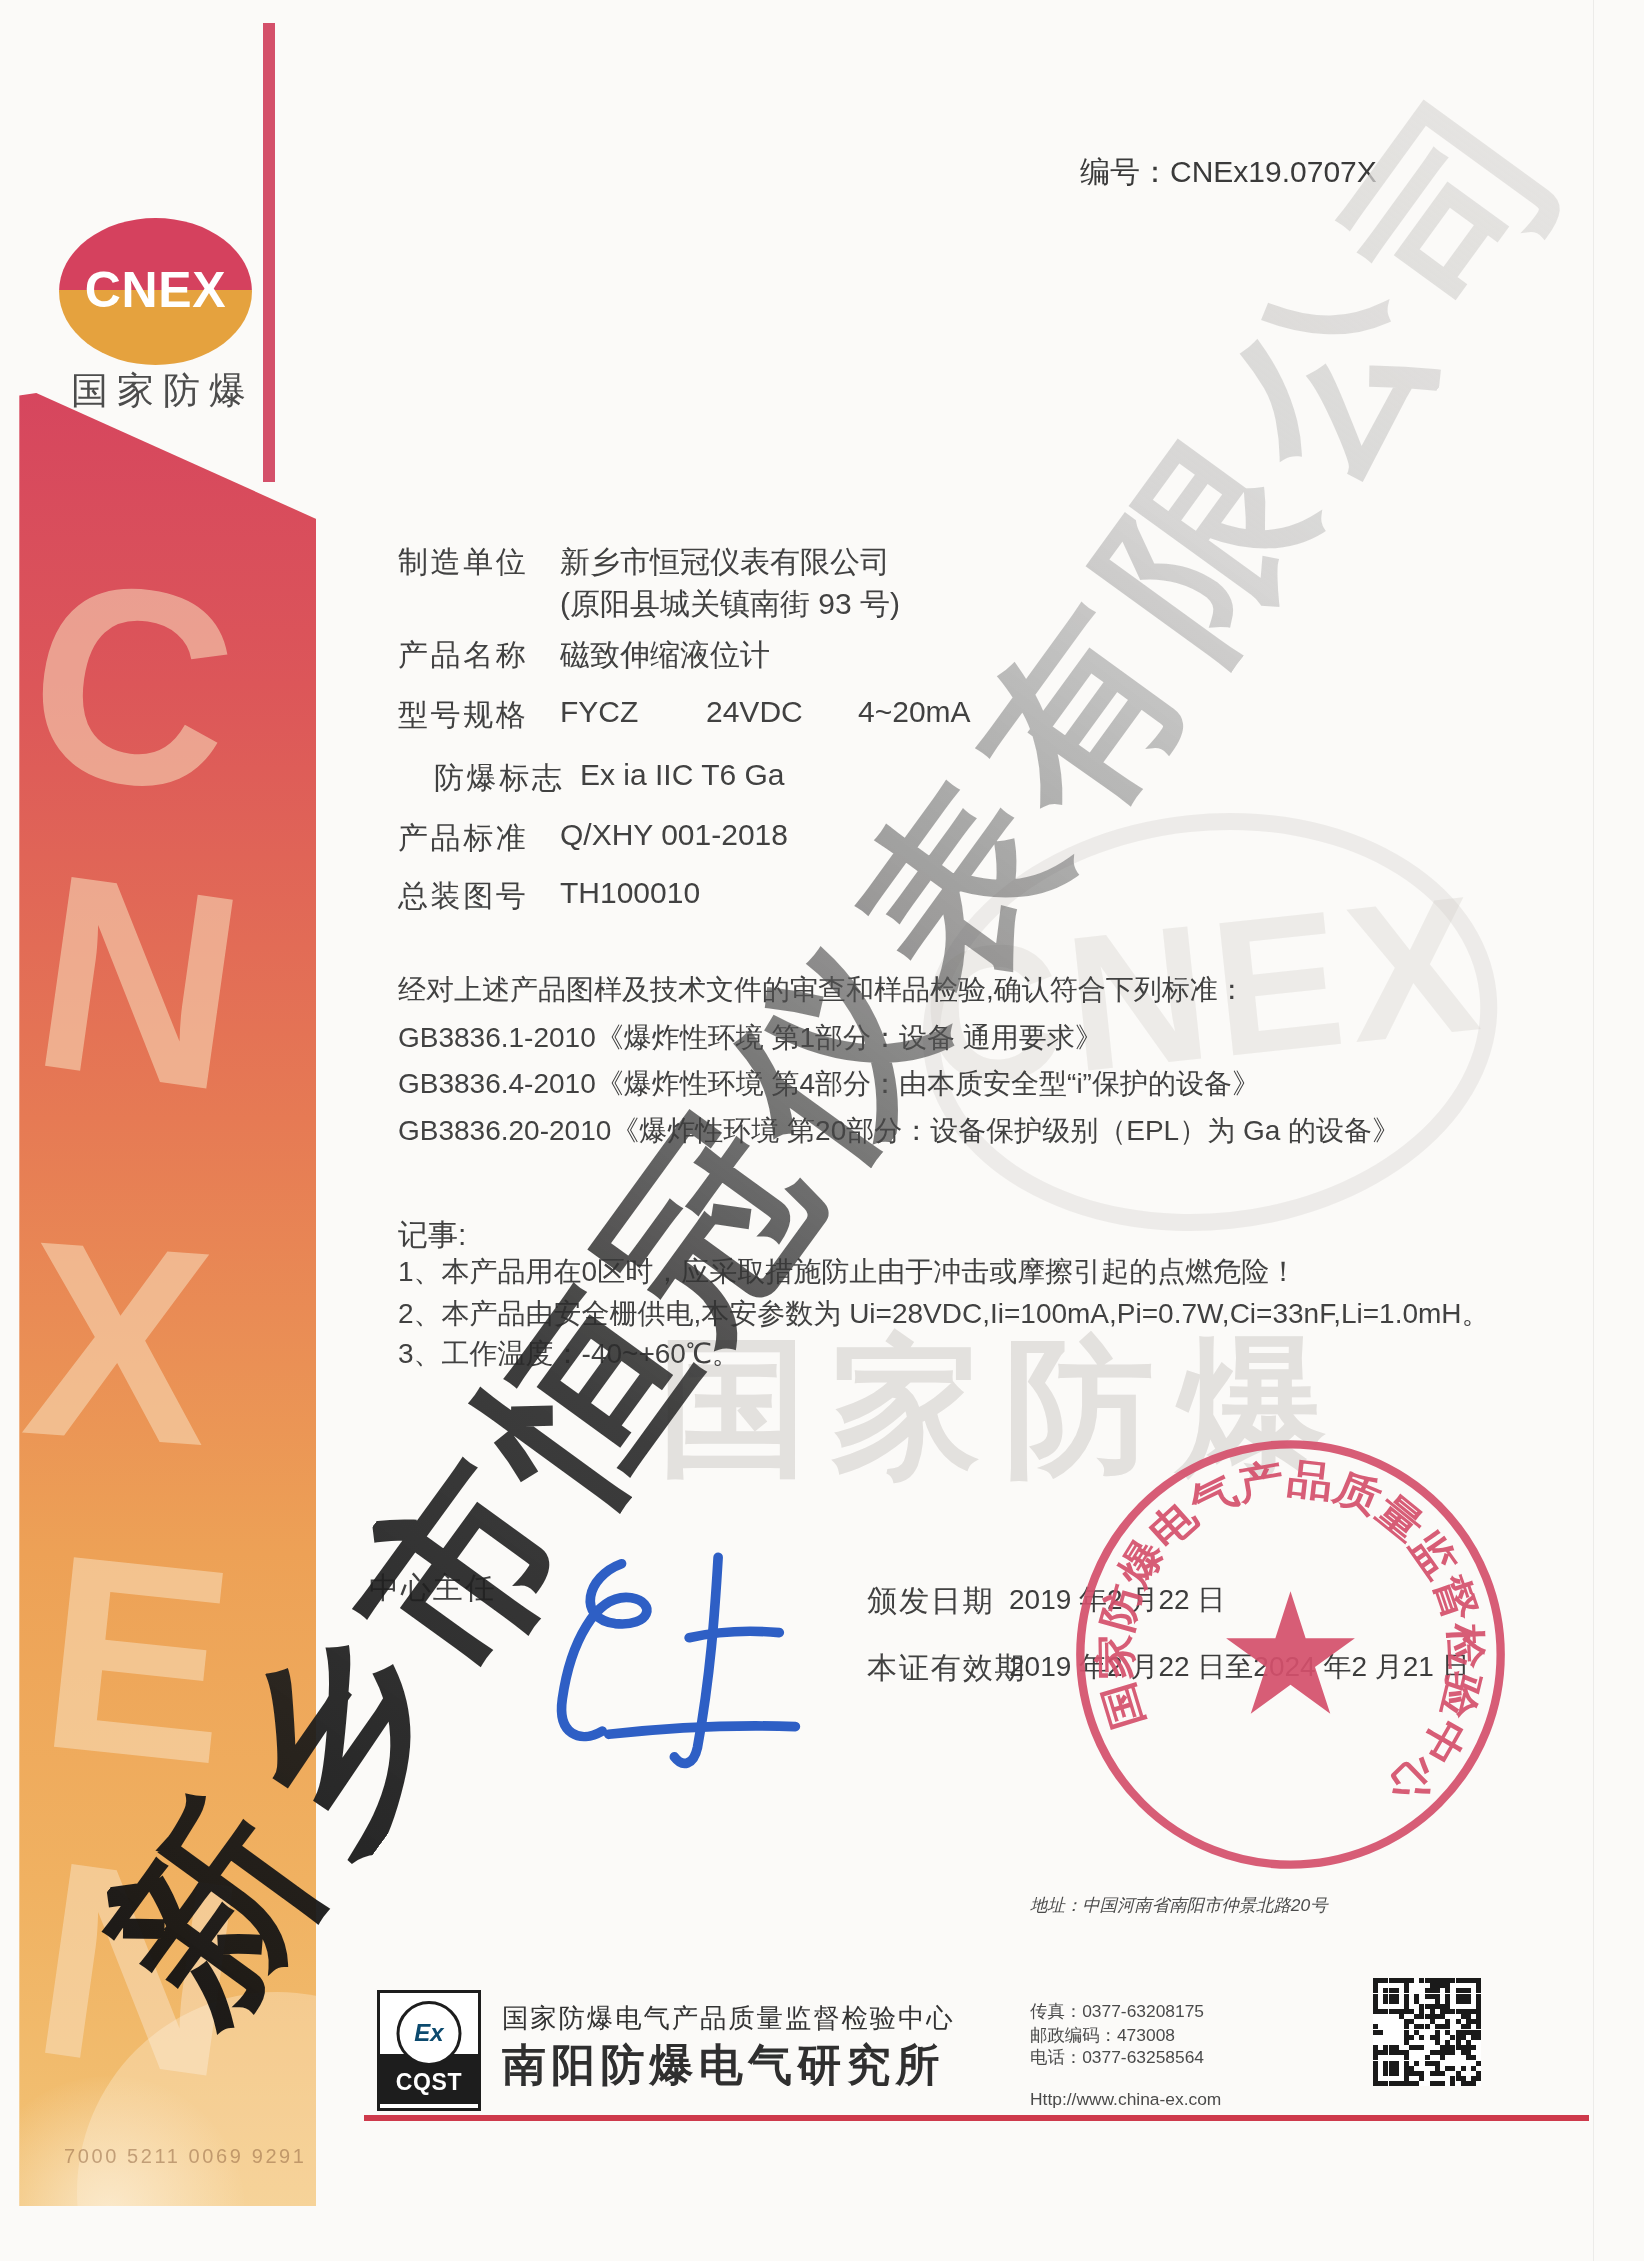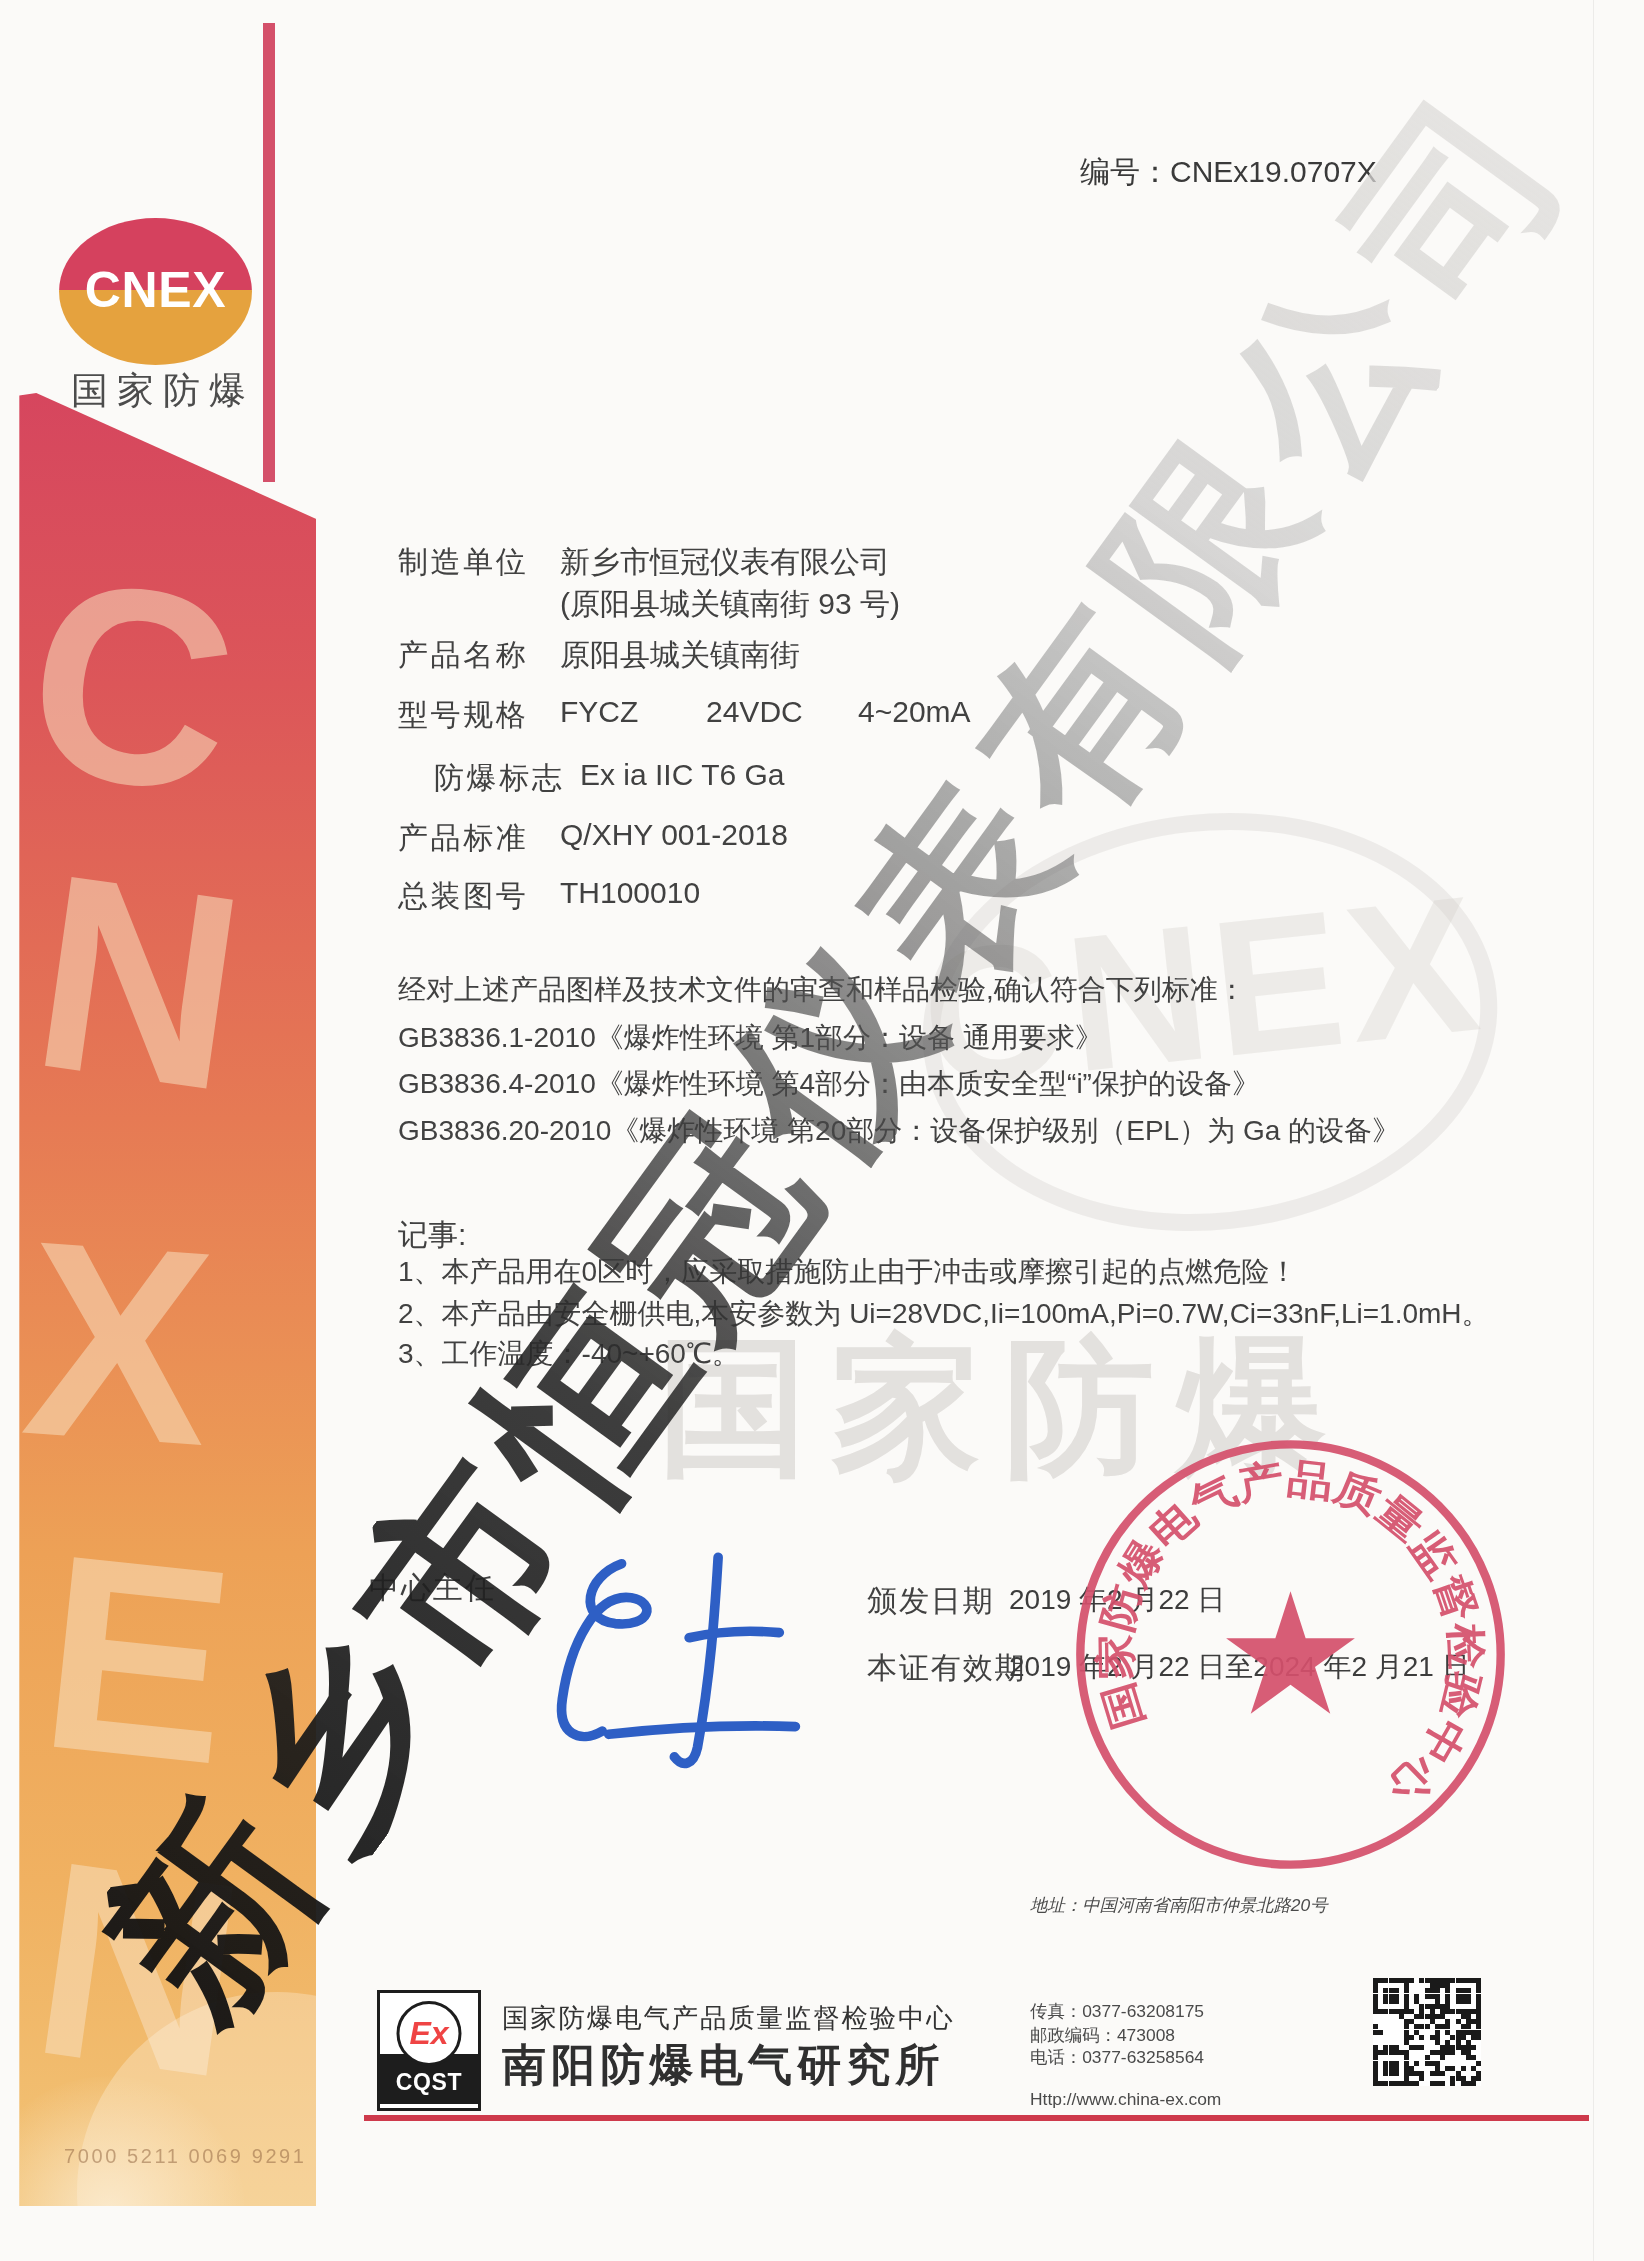--- a/index.html
+++ b/index.html
@@ -59,21 +59,21 @@
   
   .signature{position:absolute;left:525px;top:1541px;width:309px;height:245px;z-index:26;}
 
   
   .ex-logo{position:absolute;left:377px;top:1990px;width:98px;height:115px;border:3.2px solid #1d1d1d;
            background:#ffffff;z-index:10;}
   .ex-logo .black-block{position:absolute;left:0;top:61px;width:100%;height:50px;background:#1d1d1d;}
   .ex-logo .ex-circle{position:absolute;left:50%;top:7.7px;transform:translateX(-50%);width:59px;height:59px;
            border:3.9px solid #1d1d1d;border-radius:50%;background:#ffffff;z-index:2;
            display:flex;align-items:center;justify-content:center;}
-  .ex-logo .ex-circle span{font-size:32px;font-weight:700;font-style:italic;color:#ef4444;}
+  .ex-logo .ex-circle span{font-size:24px;font-weight:700;font-style:italic;color:#0c4a6e;}
   .ex-logo .cqst{position:absolute;left:0;top:76px;width:100%;text-align:center;color:#ffffff;
            font-size:23px;font-weight:700;letter-spacing:0.6px;z-index:3;}
   .center-name{position:absolute;left:502px;top:2001px;font-size:26.4px;color:#333333;letter-spacing:1.9px;z-index:10;}
   .institute{position:absolute;left:502px;top:2036px;font-size:44px;font-weight:600;color:#2f2f2f;letter-spacing:5.2px;z-index:10;}
   .contact{position:absolute;left:1030px;font-size:17.4px;color:#4a4a4a;z-index:10;white-space:nowrap;}
   .qr{position:absolute;left:1373px;top:1978px;width:108px;height:108px;background:#ffffff;z-index:10;}
   .red-hline{position:absolute;left:364px;top:2115px;width:1225px;height:5.8px;background:#ce3a4c;z-index:10;}
   .foot-note{position:absolute;left:364px;top:2141px;font-size:19.3px;color:#3f3f3f;z-index:10;white-space:nowrap;}
   .foot-note .gap1{margin-left:19.3px;}
   .foot-note .gap2{margin-left:9px;}
@@ -109,21 +109,21 @@
   </div>
   <div class="logo-caption">国家防爆</div>
 
   <div class="cert-no">编号：CNEx19.0707X</div>
 
   <div class="flabel" style="top:542px;">制造单位</div>
   <div class="fvalue" style="top:542px;">新乡市恒冠仪表有限公司</div>
   <div class="fvalue" style="top:584px;">(原阳县城关镇南街 93 号)</div>
 
   <div class="flabel" style="top:635px;">产品名称</div>
-  <div class="fvalue" style="top:635px;">原阳县城关镇南街</div>
+  <div class="fvalue" style="top:635px;">磁致伸缩液位计</div>
 
   <div class="flabel" style="top:695px;">型号规格</div>
   <div class="fvalue" style="top:695px;">FYCZ</div>
   <div class="fvalue" style="top:695px;left:706px;">24VDC</div>
   <div class="fvalue" style="top:695px;left:858px;">4~20mA</div>
 
   <div class="flabel" style="top:758px;margin-left:36px;">防爆标志</div>
   <div class="fvalue" style="top:758px;margin-left:20px;">Ex ia IIC T6 Ga</div>
 
   <div class="flabel" style="top:818px;">产品标准</div>

